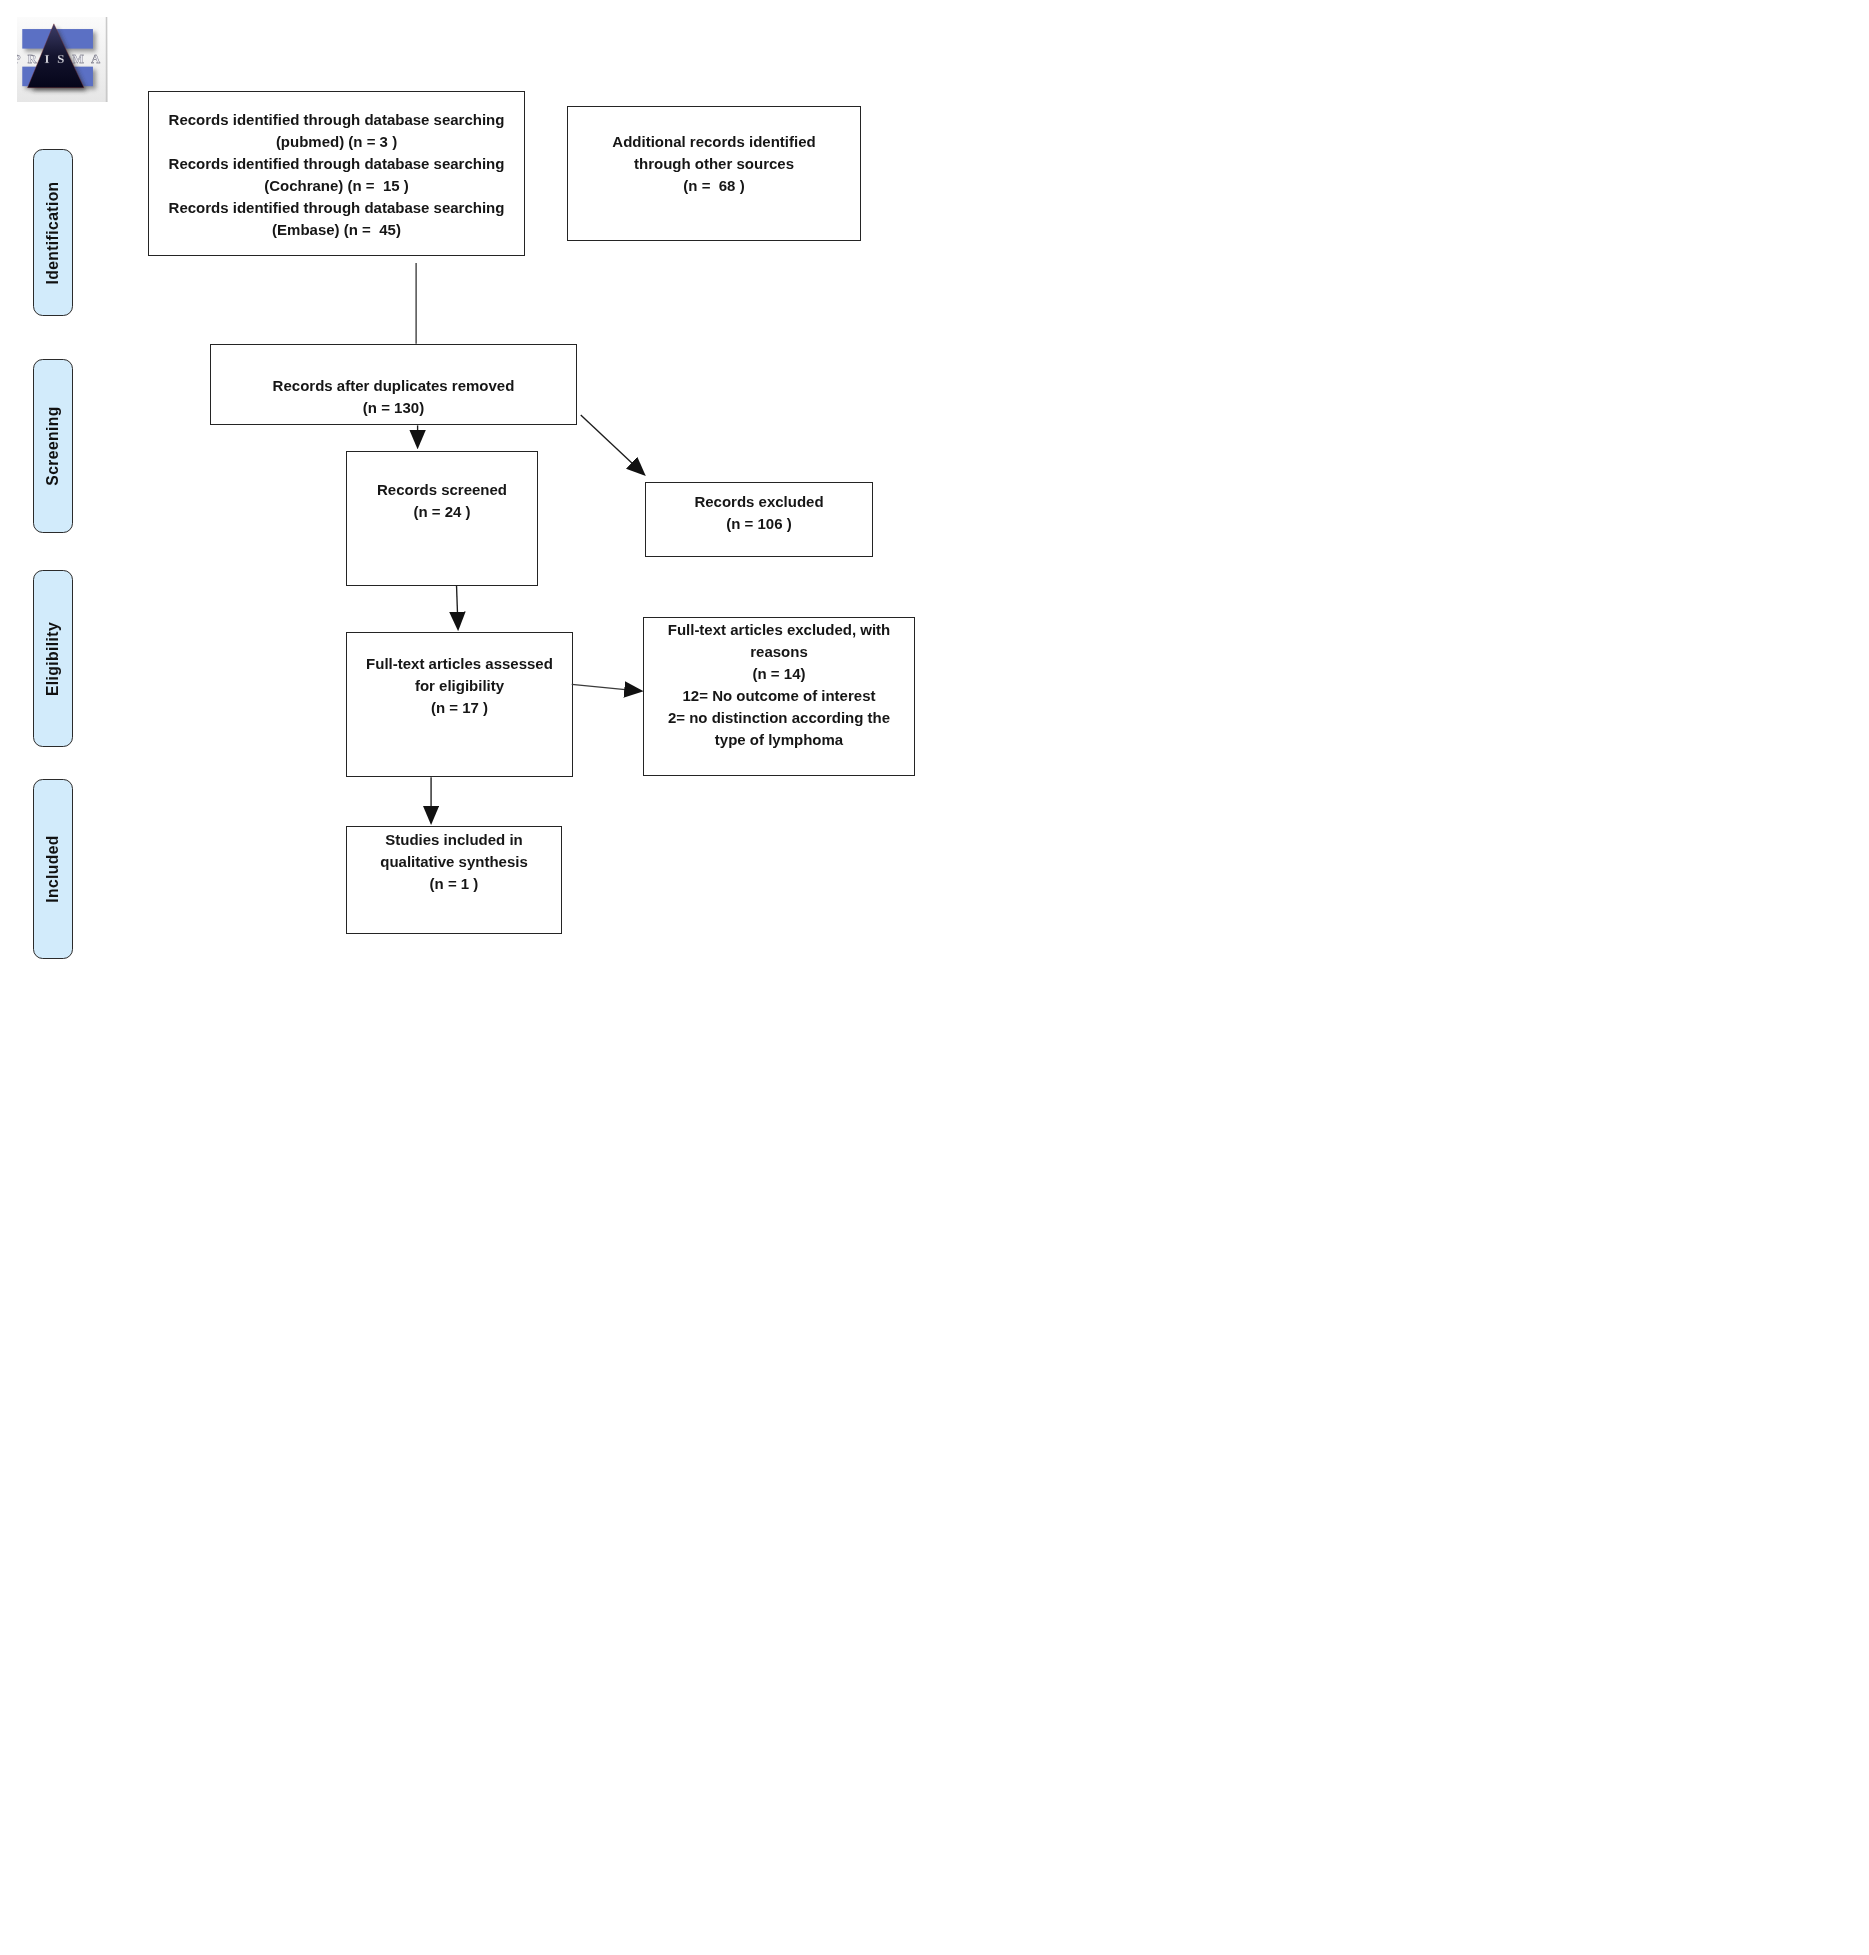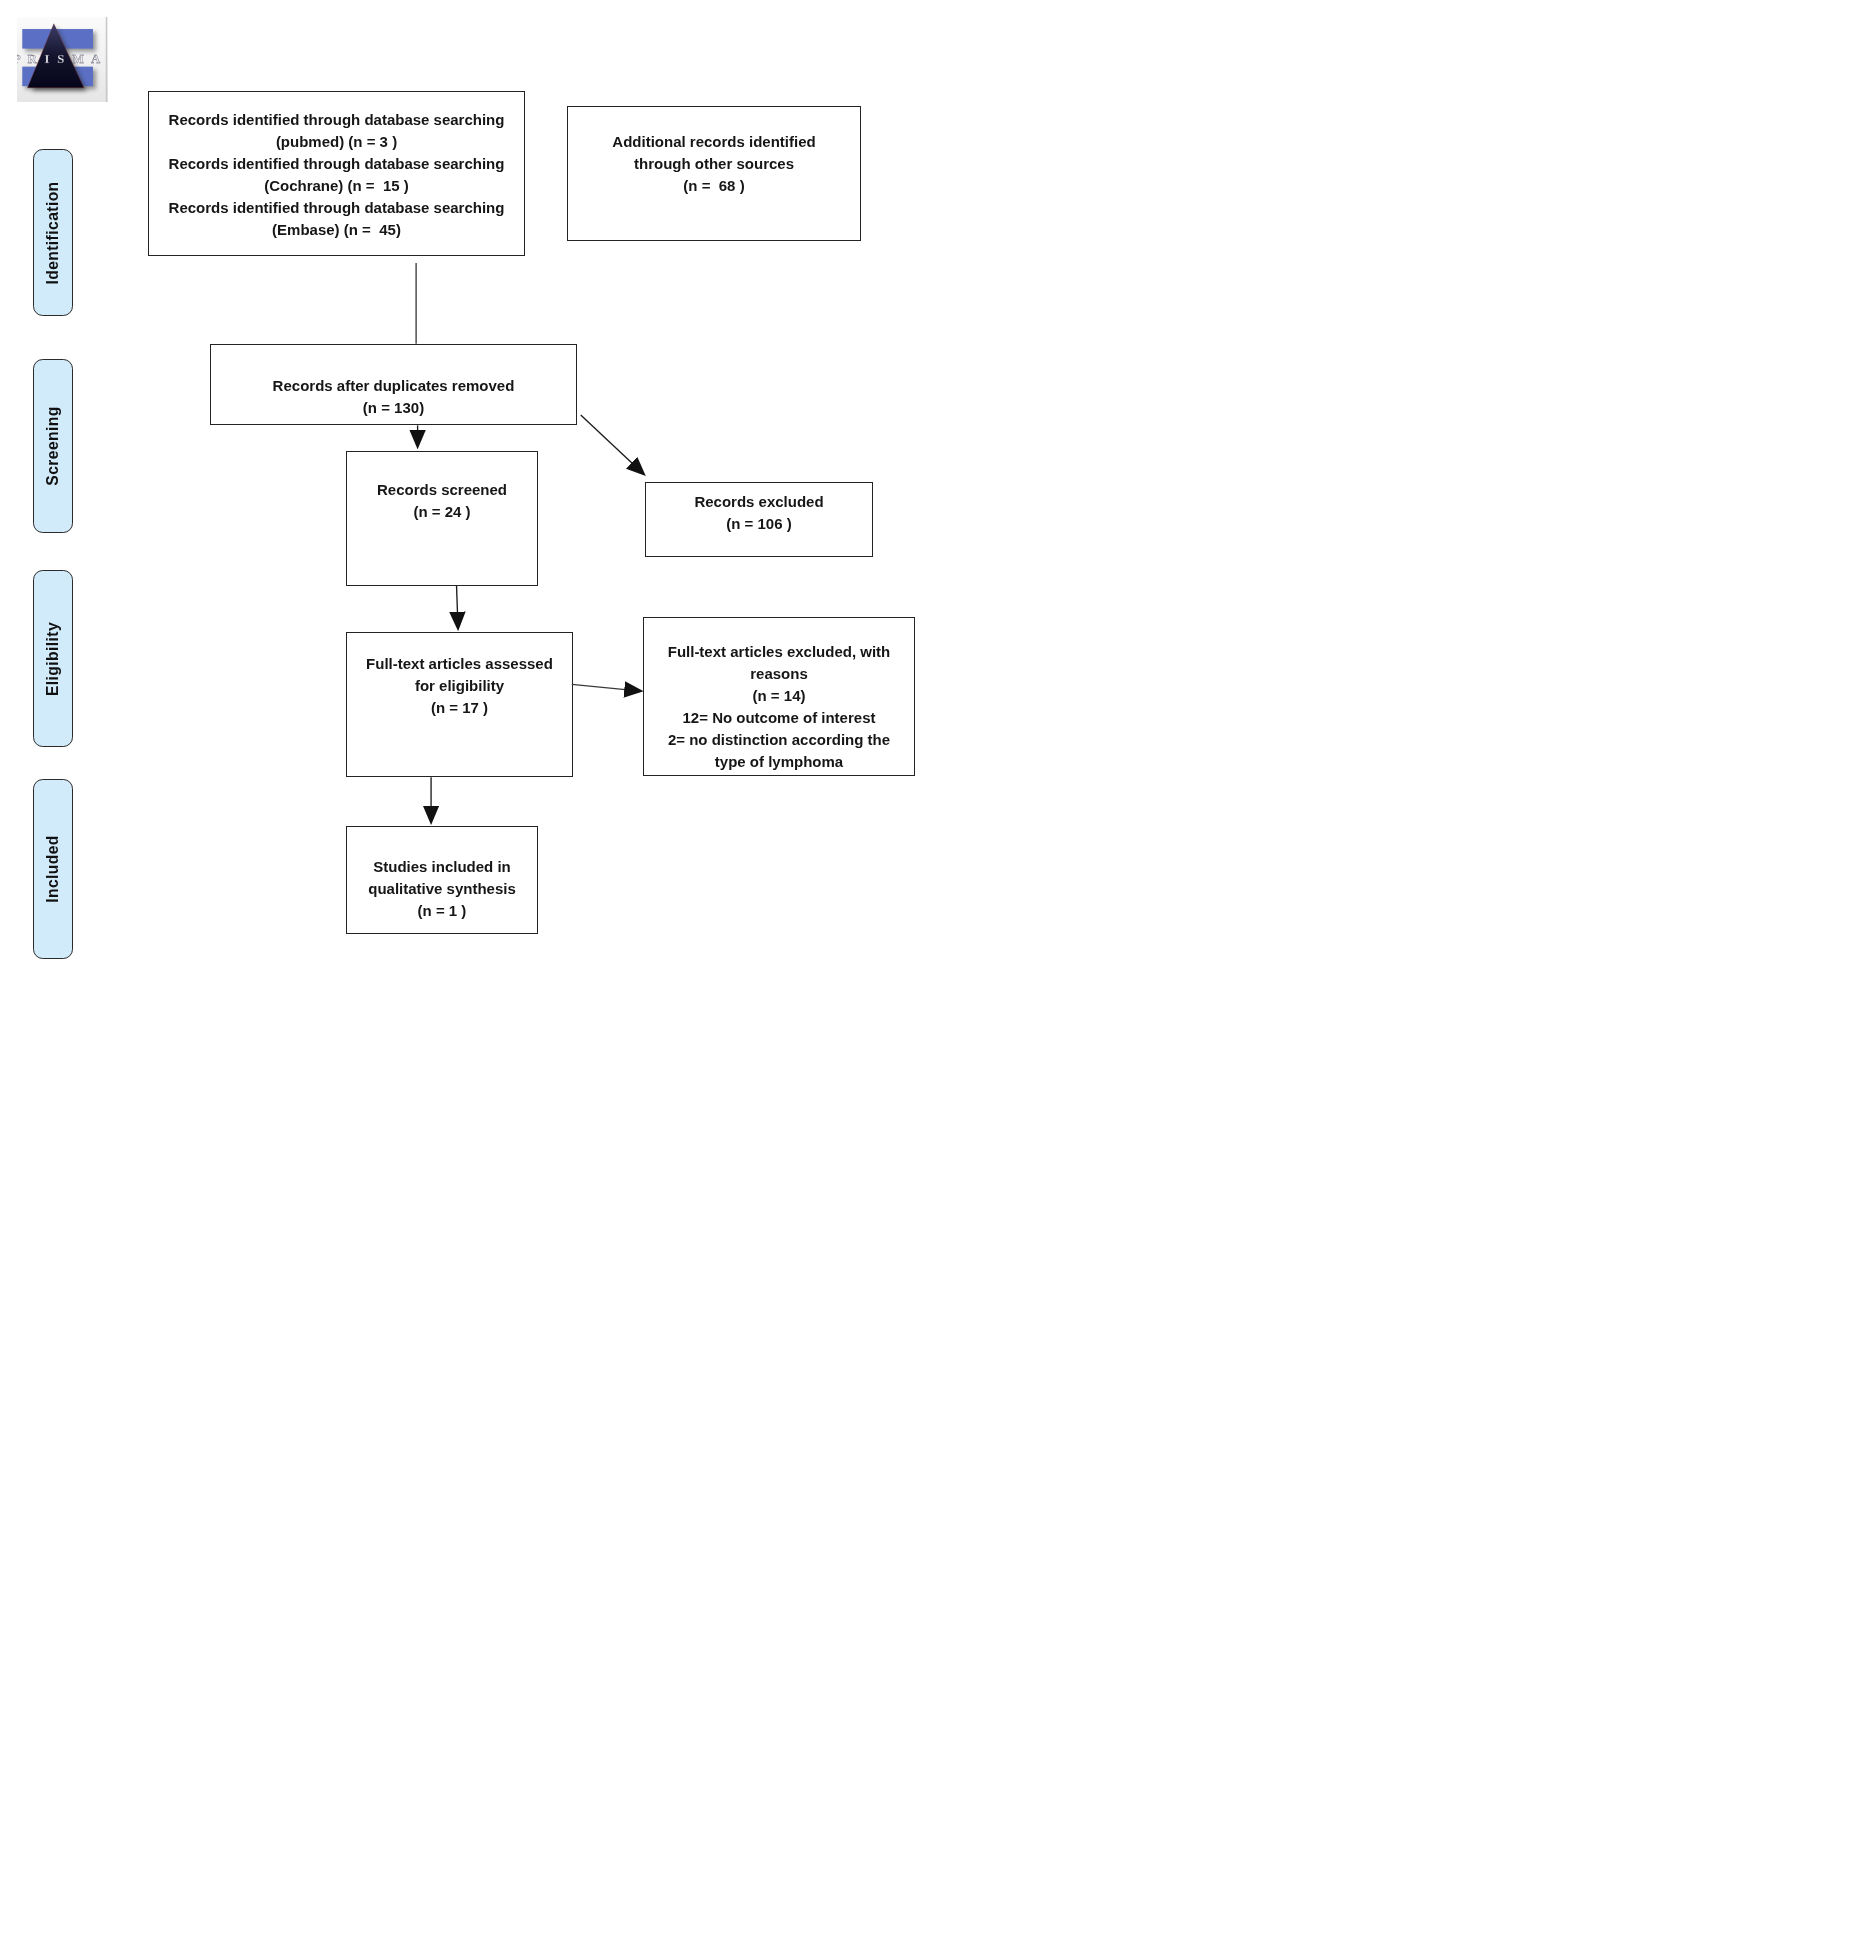--- a/index.html
+++ b/index.html
@@ -32,22 +32,22 @@
     position:absolute; background:#ffffff; border:1.5px solid #242424;
     box-sizing:border-box; text-align:center;
   }
   .bline { white-space:pre; font-size:15px; line-height:22px; }
   #box-a { left:148px; top:91px;  width:377px; height:165px; padding-top:17px; }
   #box-b { left:567px; top:106px;  width:294px; height:135px; padding-top:24px; }
   #box-c { left:210px; top:344px;  width:367px; height:81px; padding-top:30px; }
   #box-d { left:346px; top:451px;  width:192px; height:135px; padding-top:27px; }
   #box-e { left:645px; top:482px;  width:228px; height:75px; padding-top:8px; }
   #box-f { left:346px; top:632px;  width:227px; height:145px; padding-top:20px; }
-  #box-g { left:643px; top:617px;  width:272px; height:159px; padding-top:23px; }
-  #box-h { left:346px; top:826px; width:192px; height:108px; padding-top:29px; }
+  #box-g { left:643px; top:617px;  width:272px; height:159px; padding-top:1px; }
+  #box-h { left:346px; top:826px; width:216px; height:108px; padding-top:2px; }
 
   .arrows { position:absolute; left:0; top:0; pointer-events:none; }
 </style>
 </head>
 <body>
 
 <div class="canvas">
 
   <svg class="logo" viewBox="0 0 242 226">
     <defs>

